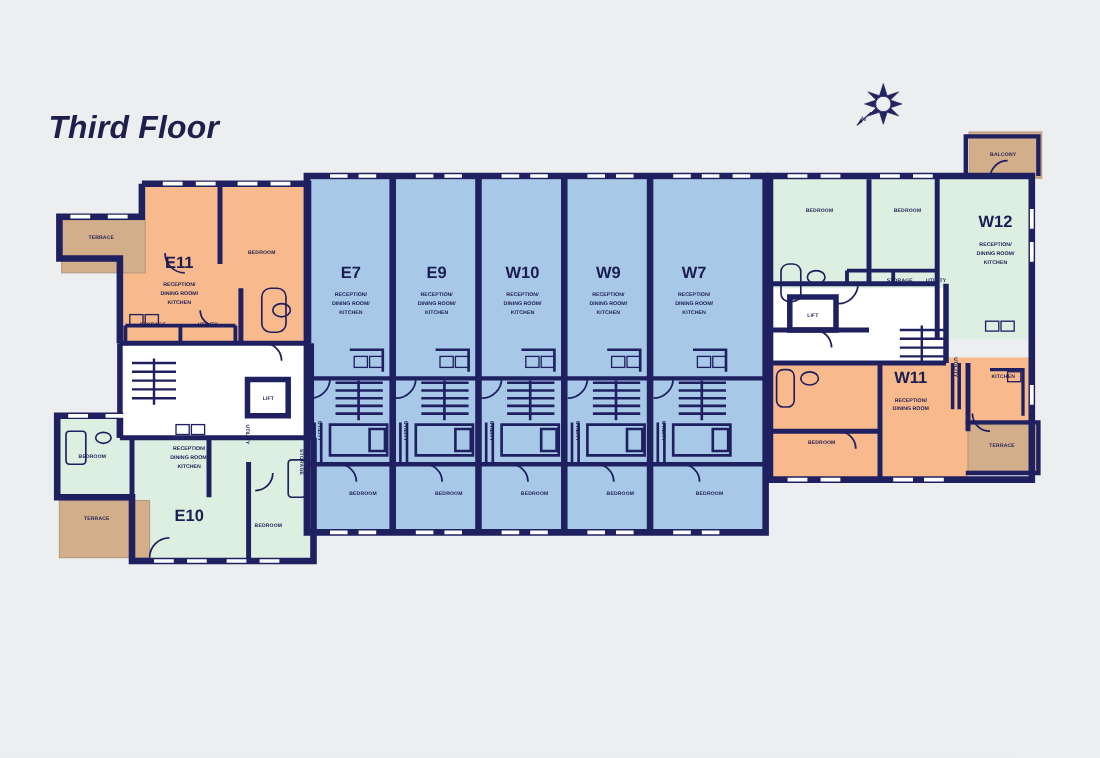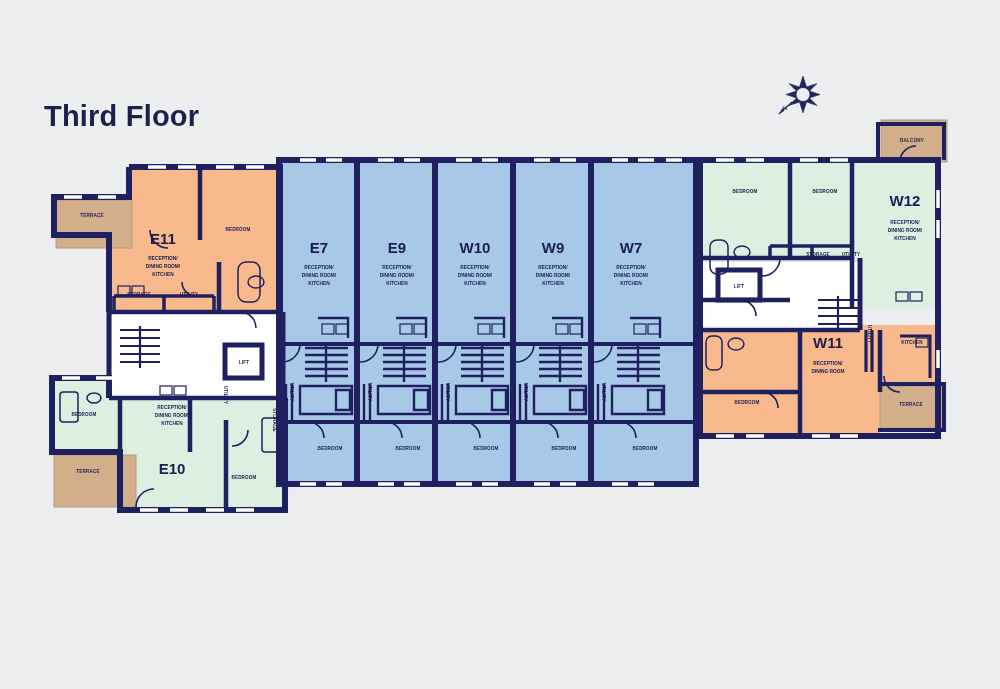--- a/index.html
+++ b/index.html
@@ -7,20 +7,21 @@
     width:1000px;height:689px;
     background:#eceef0;
     font-family:"Liberation Sans", sans-serif;
     overflow:hidden;
     position:relative;
   }
   #plan-title{
     position:absolute;left:44px;top:100px;
     font-size:29px;font-weight:600;color:#1e1f4b;
     letter-spacing:.2px;
+    font-style:italic;
   }
   #compass{position:absolute;left:770px;top:66px;width:62px;height:56px;}
   #floorplan{position:absolute;left:0;top:0;width:1000px;height:689px;}
   .rm-lbl{font-size:4.6px;fill:#1b1c52;font-family:"Liberation Sans",sans-serif;
           text-anchor:middle;letter-spacing:.15px;font-weight:700;}
   .rm-lbl.v{writing-mode:tb;}
   .unit-id{font-size:15px;fill:#1b1c52;font-family:"Liberation Sans",sans-serif;
            text-anchor:middle;font-weight:600;}
   .unit-sub{font-size:4.8px;fill:#1b1c52;font-family:"Liberation Sans",sans-serif;
             text-anchor:middle;font-weight:600;}

